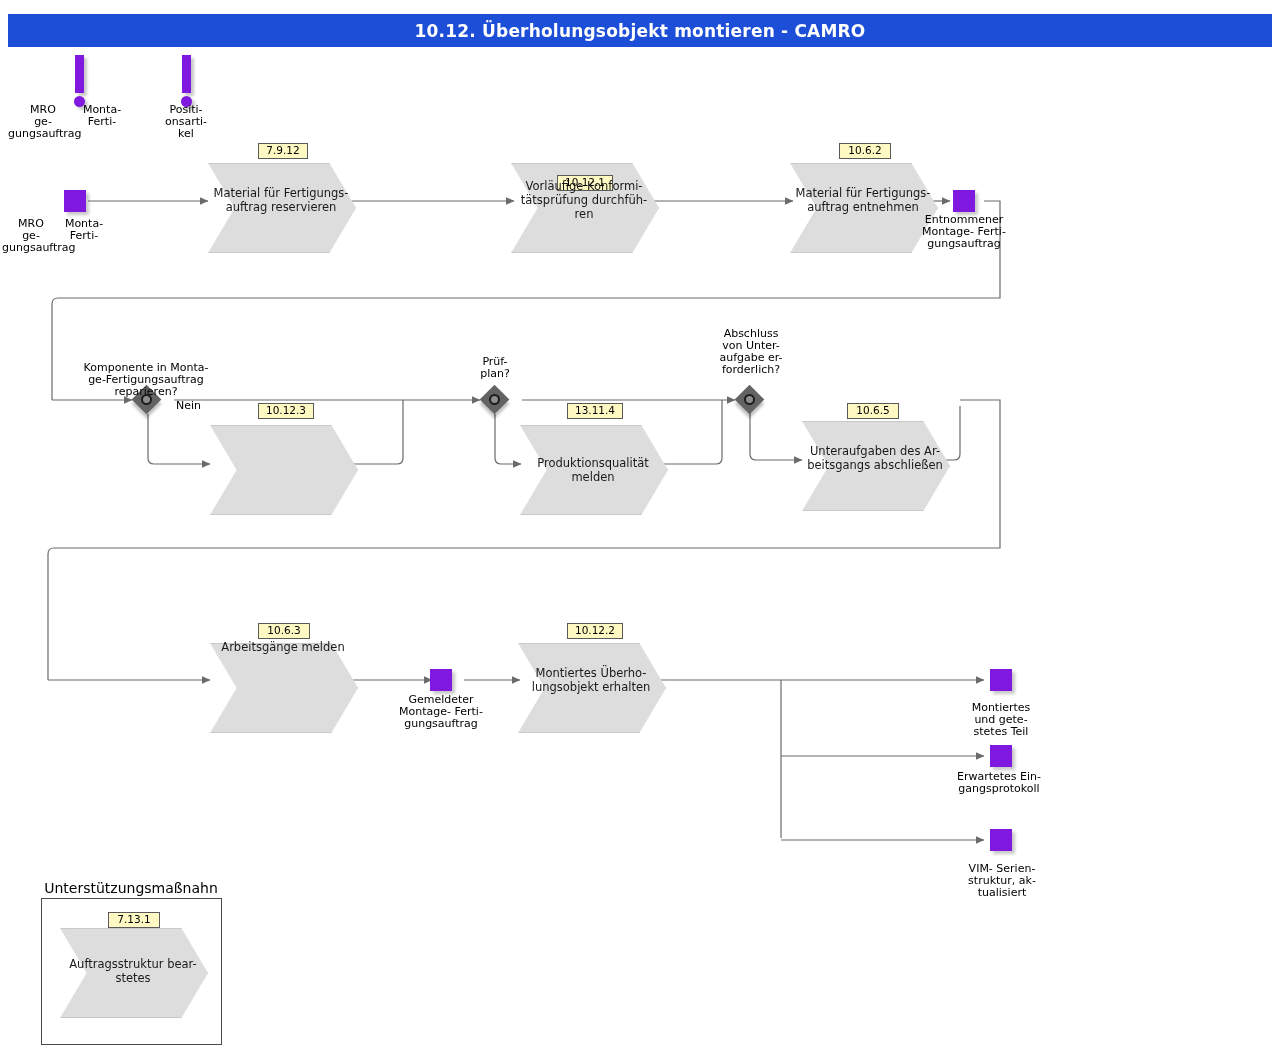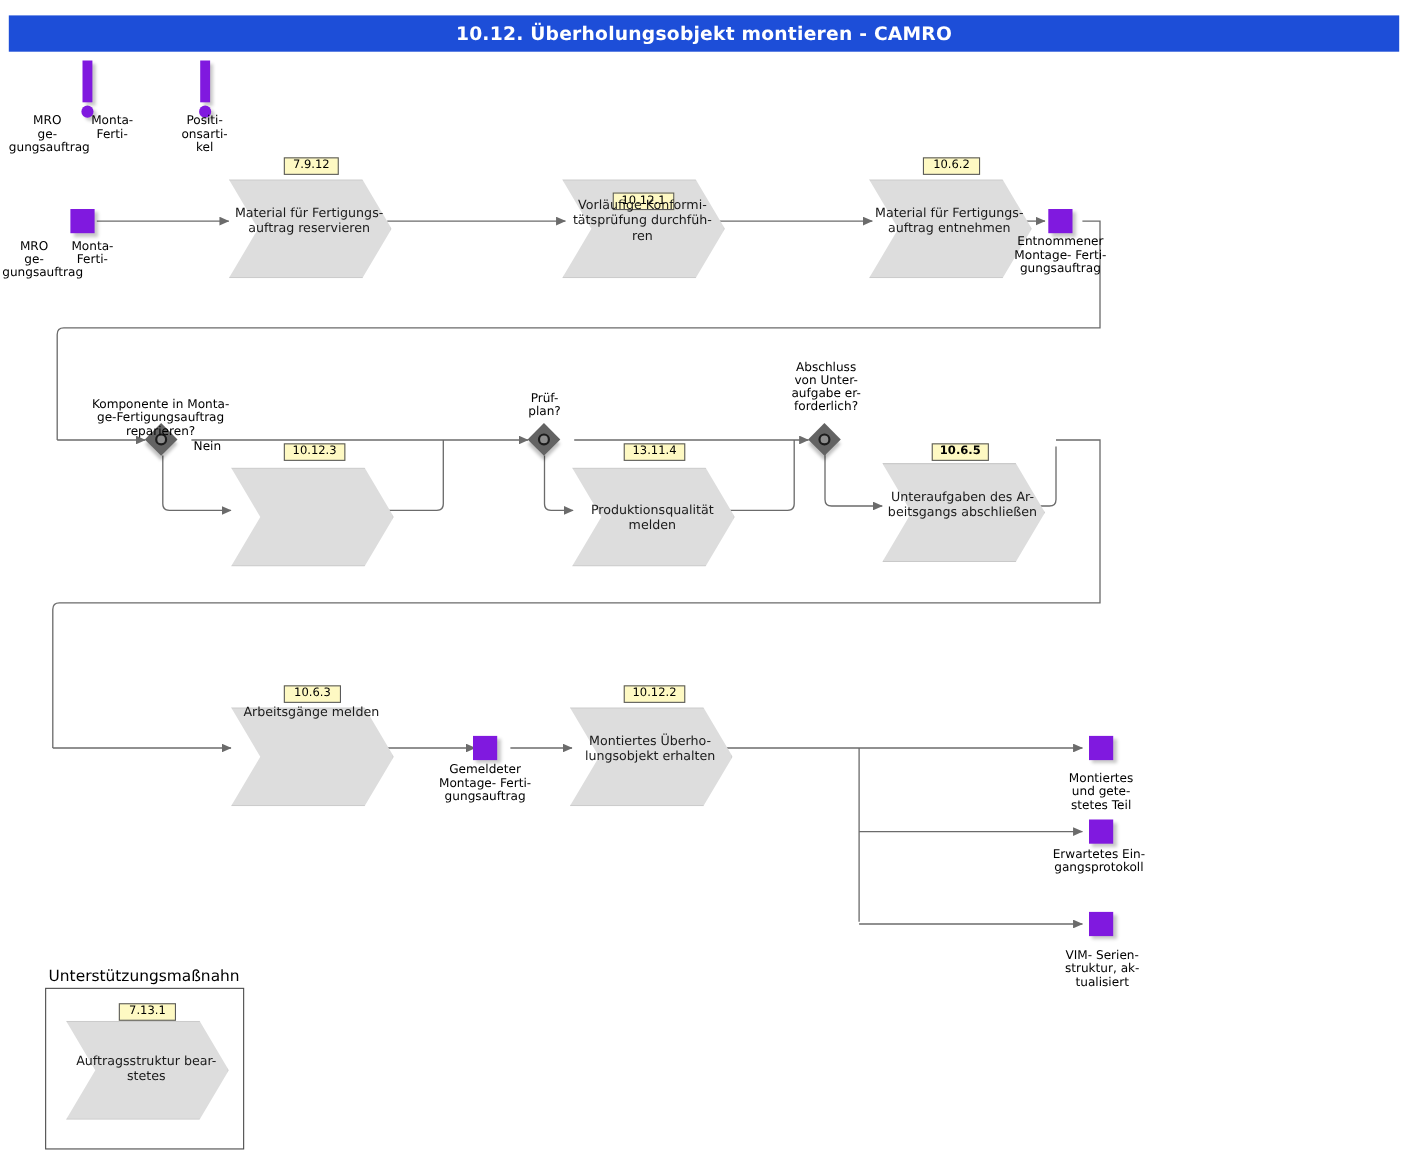--- a/index.html
+++ b/index.html
@@ -209,21 +209,21 @@
   <div class="dec" style="left:736px;top:386px;">
     <div class="dia"></div>
     <div class="ring"></div>
   </div>
   <div class="dec-label" style="left:702px;top:328px;width:98px;">Abschluss
 von  Unter-
 aufgabe  er-
 forderlich?</div>
 
   <div class="proc" style="left:802px;top:421px;width:146px;height:88px;"></div>
-  <div class="proc-num" style="left:847px;top:403px;width:40px;font-weight:bold;">10.6.5</div>
+  <div class="proc-num" style="left:847px;top:403px;width:40px;">10.6.5</div>
   <div class="proc-text" style="left:800px;top:444px;width:150px;">Unteraufgaben des Ar-
 beitsgangs abschließen</div>
 
   <div class="proc" style="left:210px;top:643px;width:146px;height:88px;"></div>
   <div class="proc-num" style="left:258px;top:623px;width:40px;">10.6.3</div>
   <div class="proc-text" style="left:208px;top:640px;width:150px;">Arbeitsgänge melden</div>
 
   <div class="sq" style="left:430px;top:669px;"></div>
   <div class="sq-label" style="left:383px;top:694px;width:116px;">Gemeldeter
 Montage-  Ferti-

